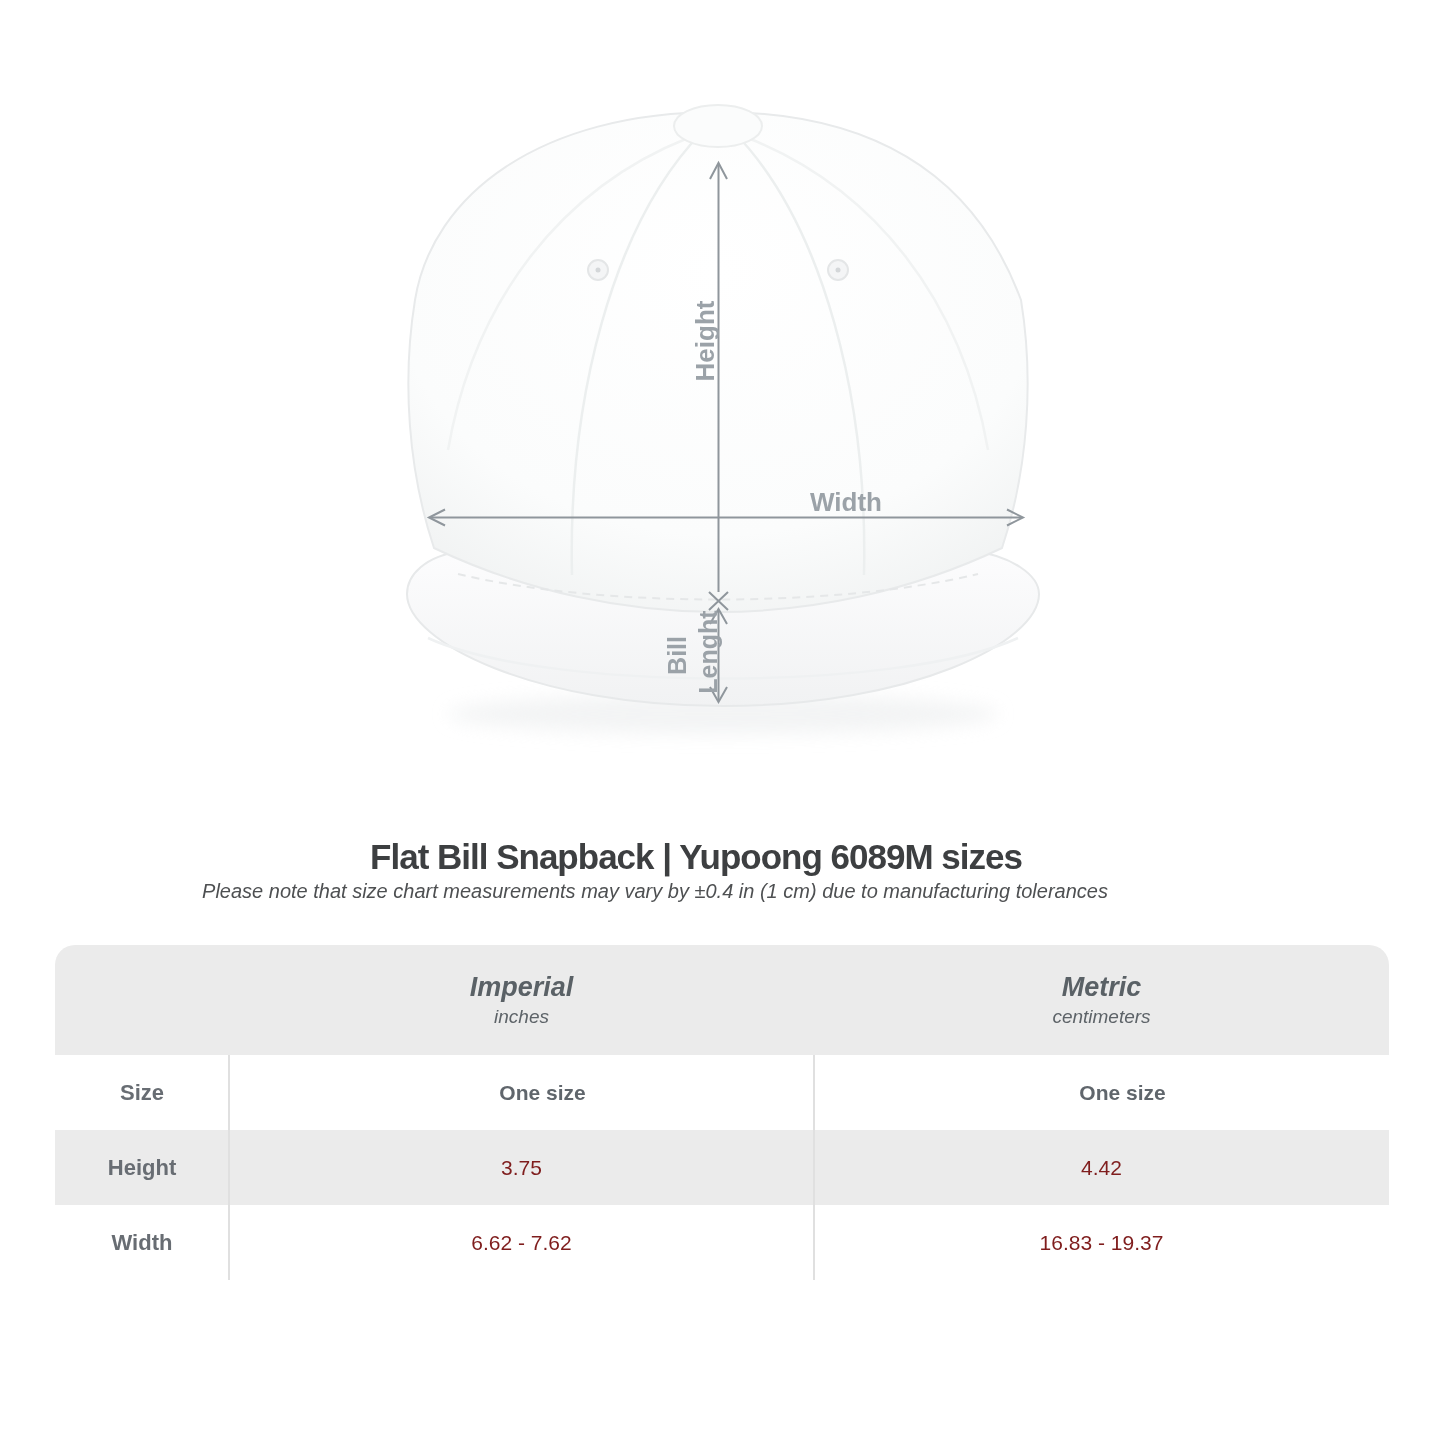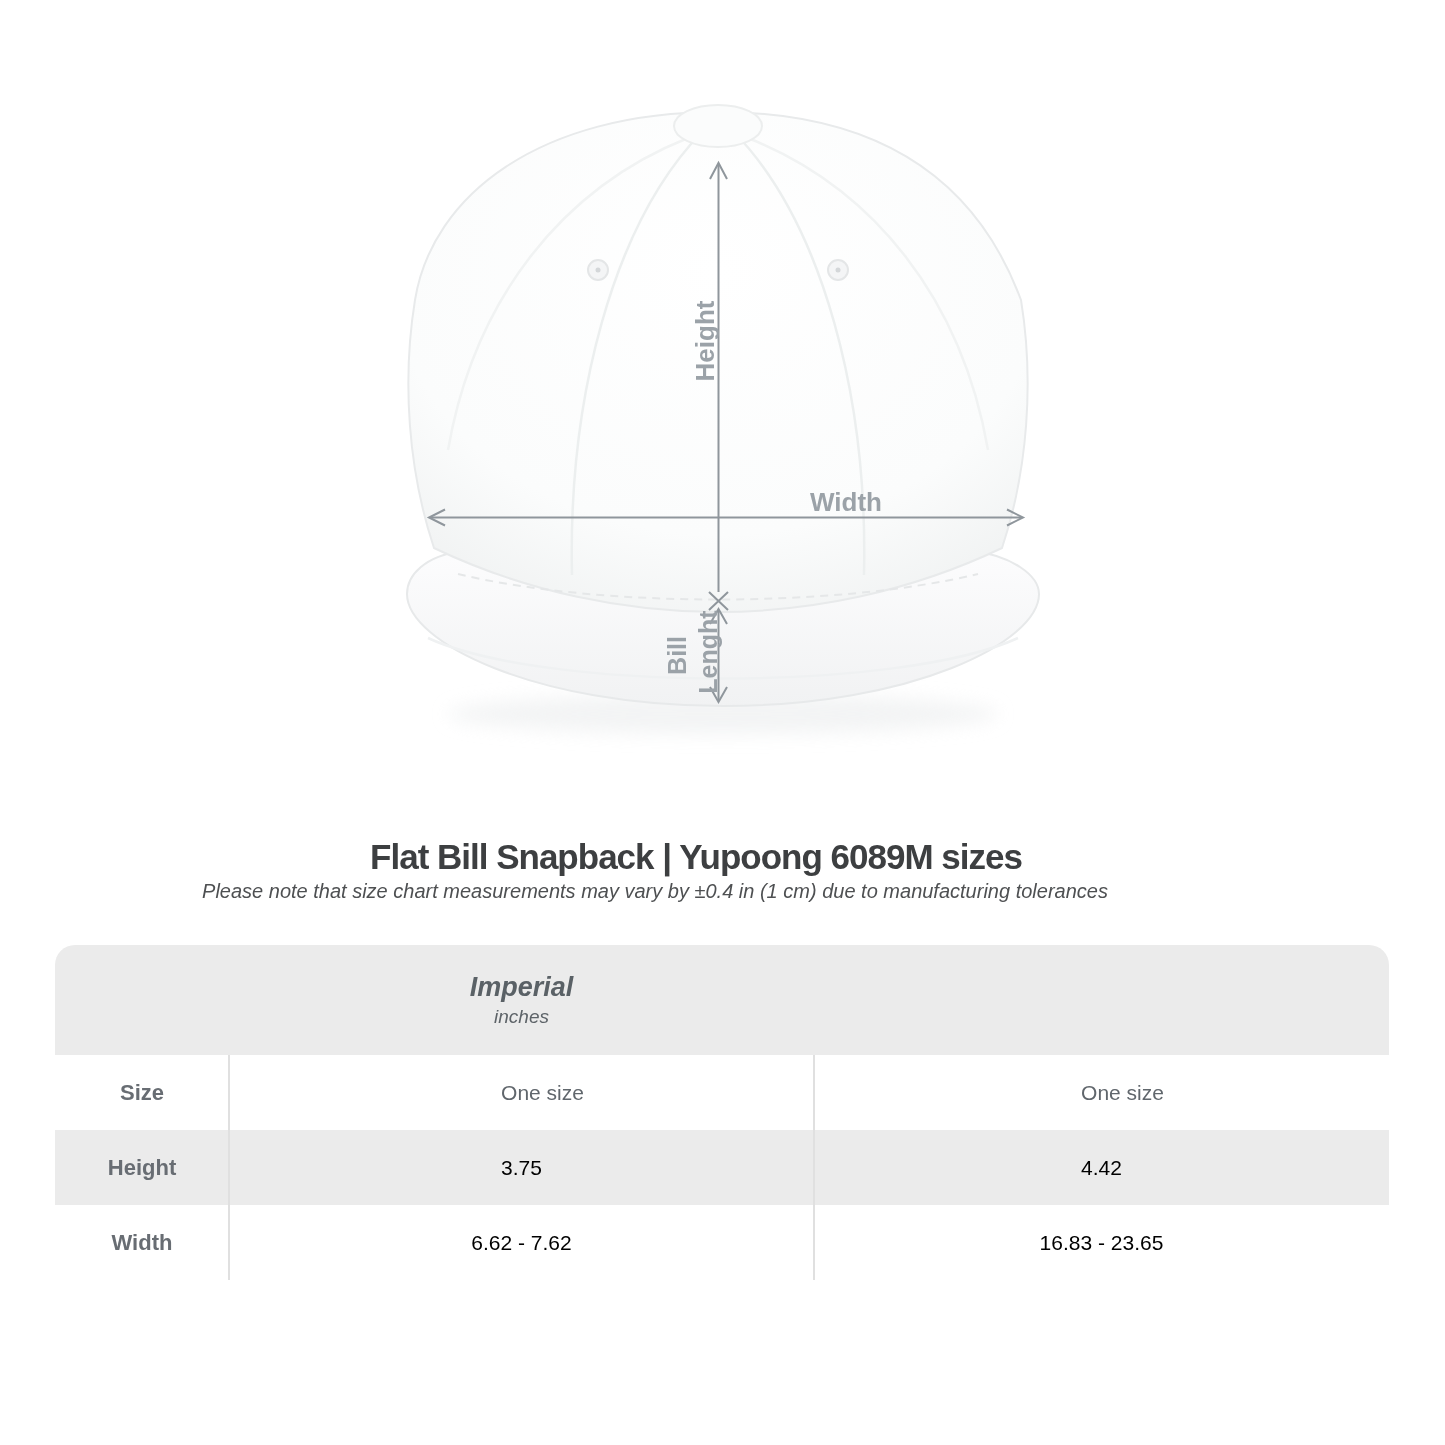--- a/index.html
+++ b/index.html
@@ -36,22 +36,22 @@
   .hdr-unit{font-size:19px;font-style:italic;color:#5d6368;}
   .st-rows{position:relative;}
   .st-row{
     display:grid;grid-template-columns:174px 585px 575px;
     height:75px;align-items:center;text-align:center;
   }
   .st-row.gray{background:#ebebeb;}
   .st-row.white{background:#ffffff;}
   .st-row:last-child{border-radius:0 0 20px 20px;}
   .cell-label{font-size:22px;font-weight:bold;color:#686d73;}
-  .cell-size{font-size:21px;font-weight:normal;color:#60666c;margin-left:42px;}
-  .cell-num{font-size:21px;color:#000000;}
+  .cell-size{font-size:21px;font-weight:bold;color:#60666c;margin-left:42px;}
+  .cell-num{font-size:21px;color:#7f1d1d;}
   .v-sep{
     position:absolute;top:0;bottom:0;width:2px;background:#e0e0e0;
   }
   .v-sep.s1{left:173px;}
   .v-sep.s2{left:758px;}
 </style>
 </head>
 <body>
 
 <div class="hat-area">
@@ -138,34 +138,38 @@
 <div class="page-subtitle">Please note that size chart measurements may vary by ±0.4 in (1 cm) due to manufacturing tolerances</div>
 
 <div class="size-table">
 
   <div class="st-header">
     <div class="hcell"></div>
     <div class="hcell">
       <span class="hdr-main">Imperial</span>
       <span class="hdr-unit">inches</span>
     </div>
+    <div class="hcell">
+      <span class="hdr-main">Metric</span>
+      <span class="hdr-unit">centimeters</span>
+    </div>
   </div>
 
   <div class="st-rows">
     <div class="st-row white">
       <div class="cell-label">Size</div>
       <div class="cell-size">One size</div>
       <div class="cell-size">One size</div>
     </div>
     <div class="st-row gray">
       <div class="cell-label">Height</div>
       <div class="cell-num">3.75</div>
       <div class="cell-num">4.42</div>
     </div>
     <div class="st-row white">
       <div class="cell-label">Width</div>
       <div class="cell-num">6.62 - 7.62</div>
-      <div class="cell-num">16.83 - 23.65</div>
+      <div class="cell-num">16.83 - 19.37</div>
     </div>
     <div class="v-sep s1"></div>
     <div class="v-sep s2"></div>
   </div>
 </div>
 
 </body></html>

